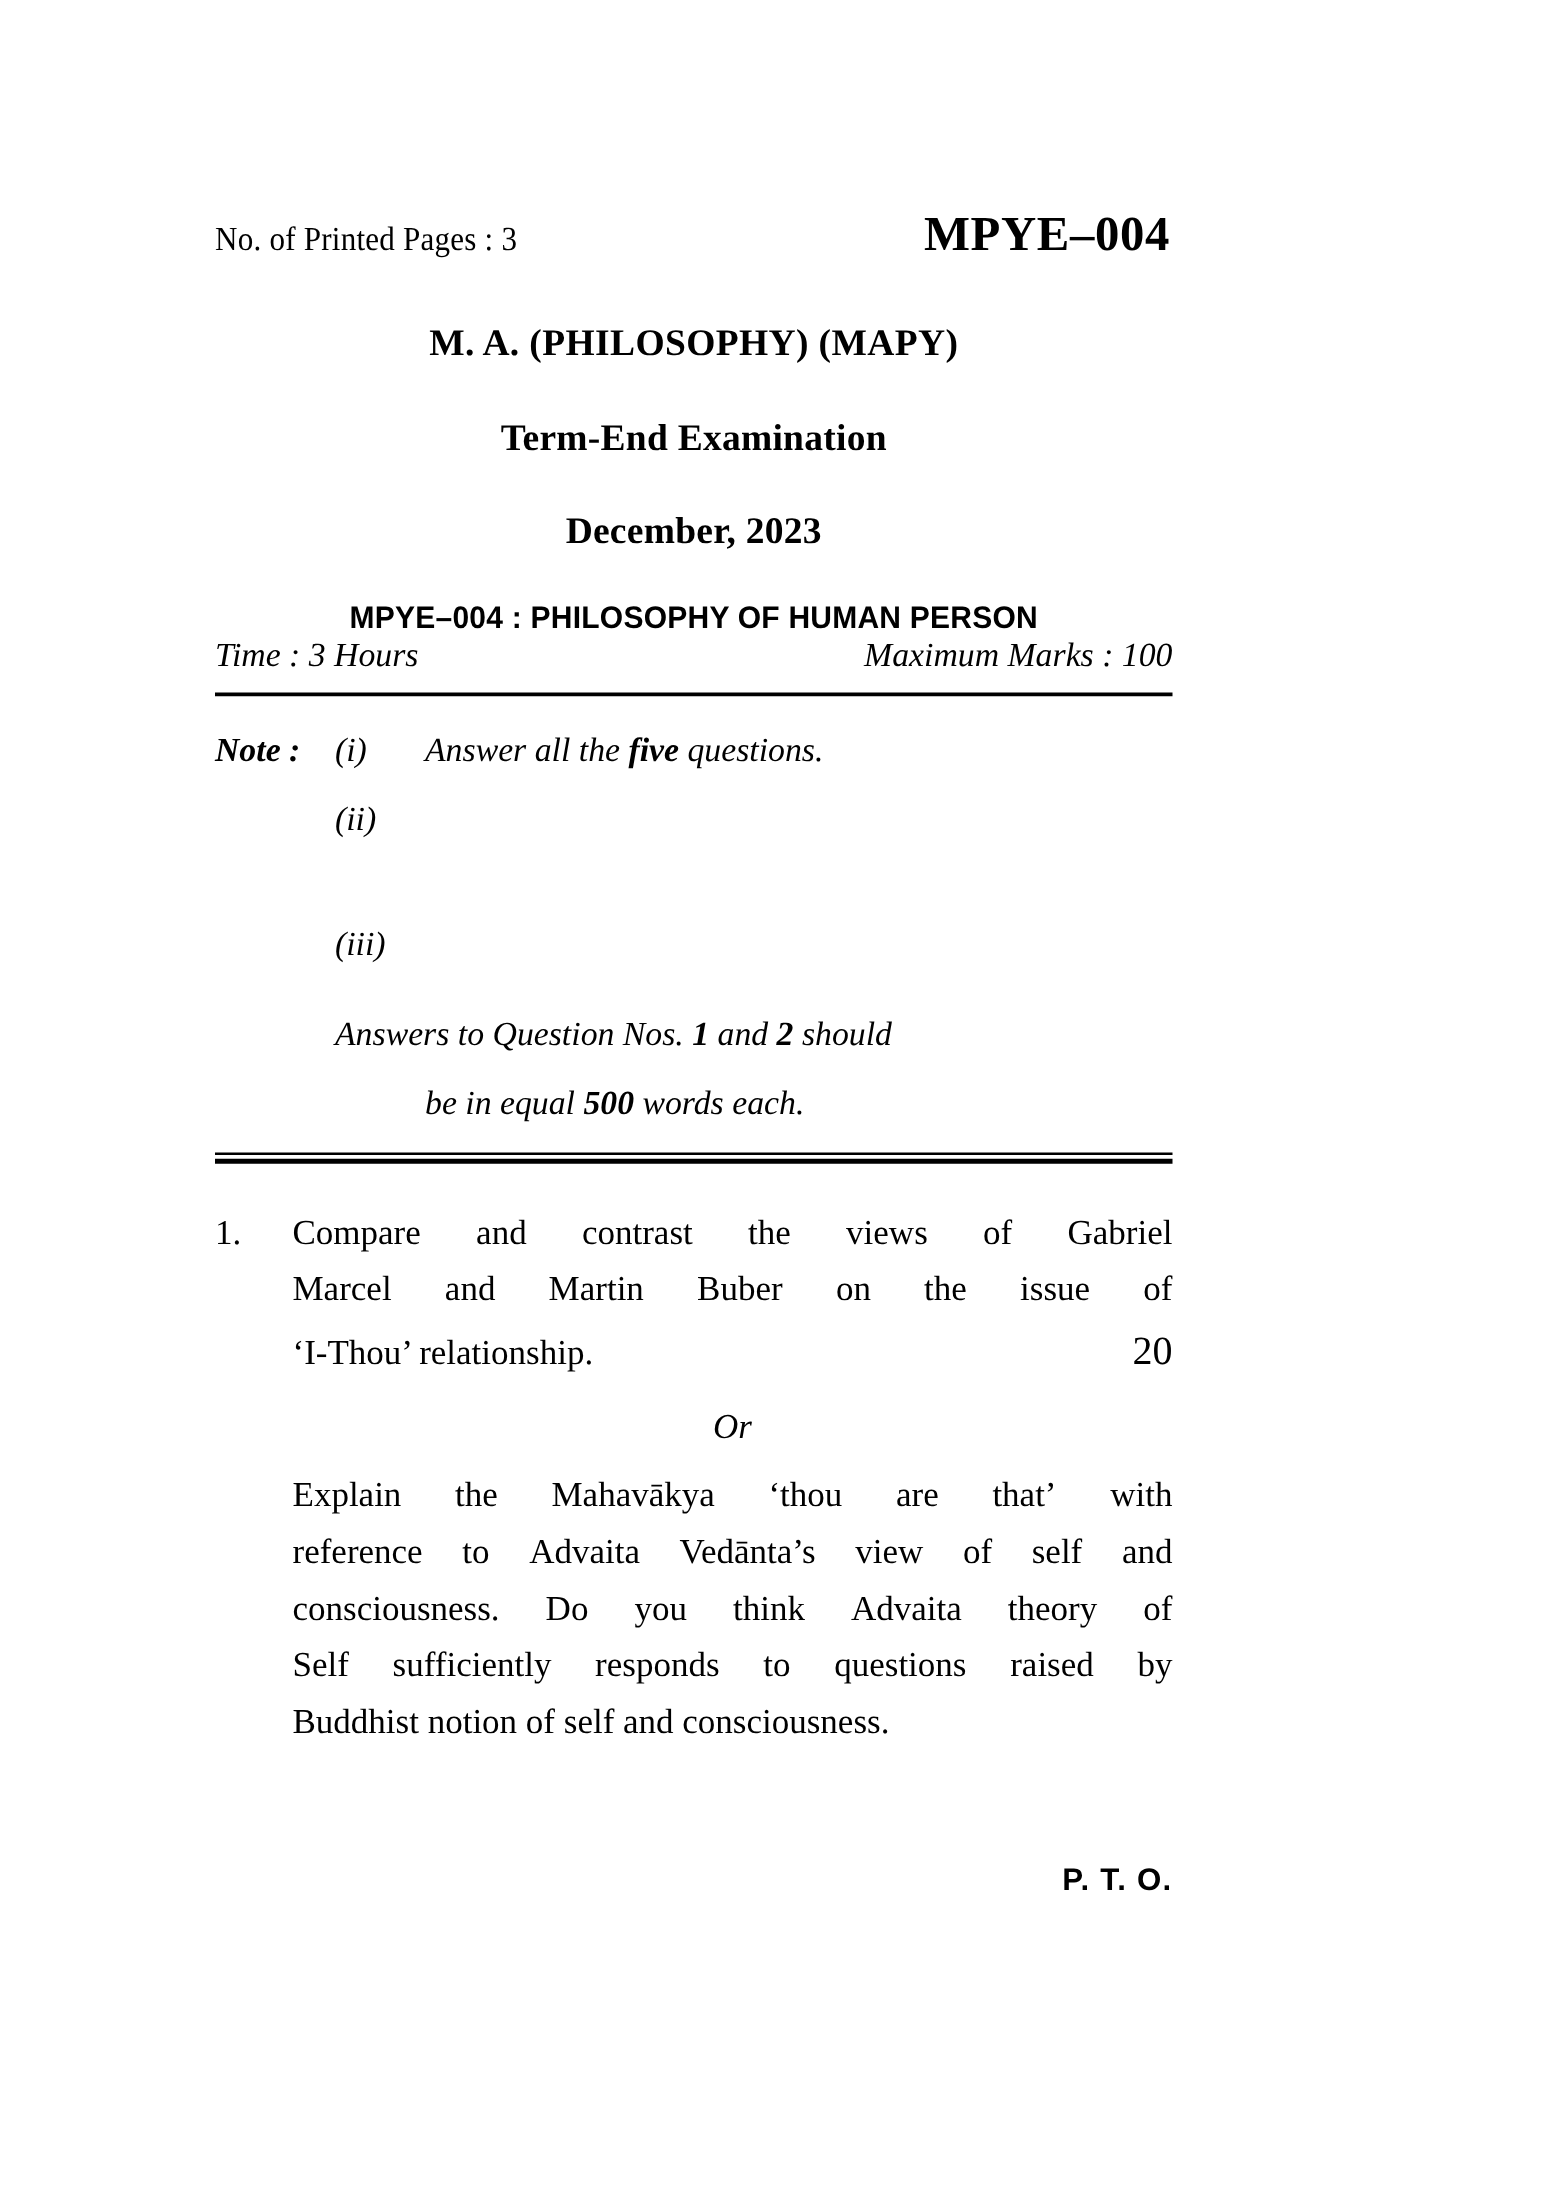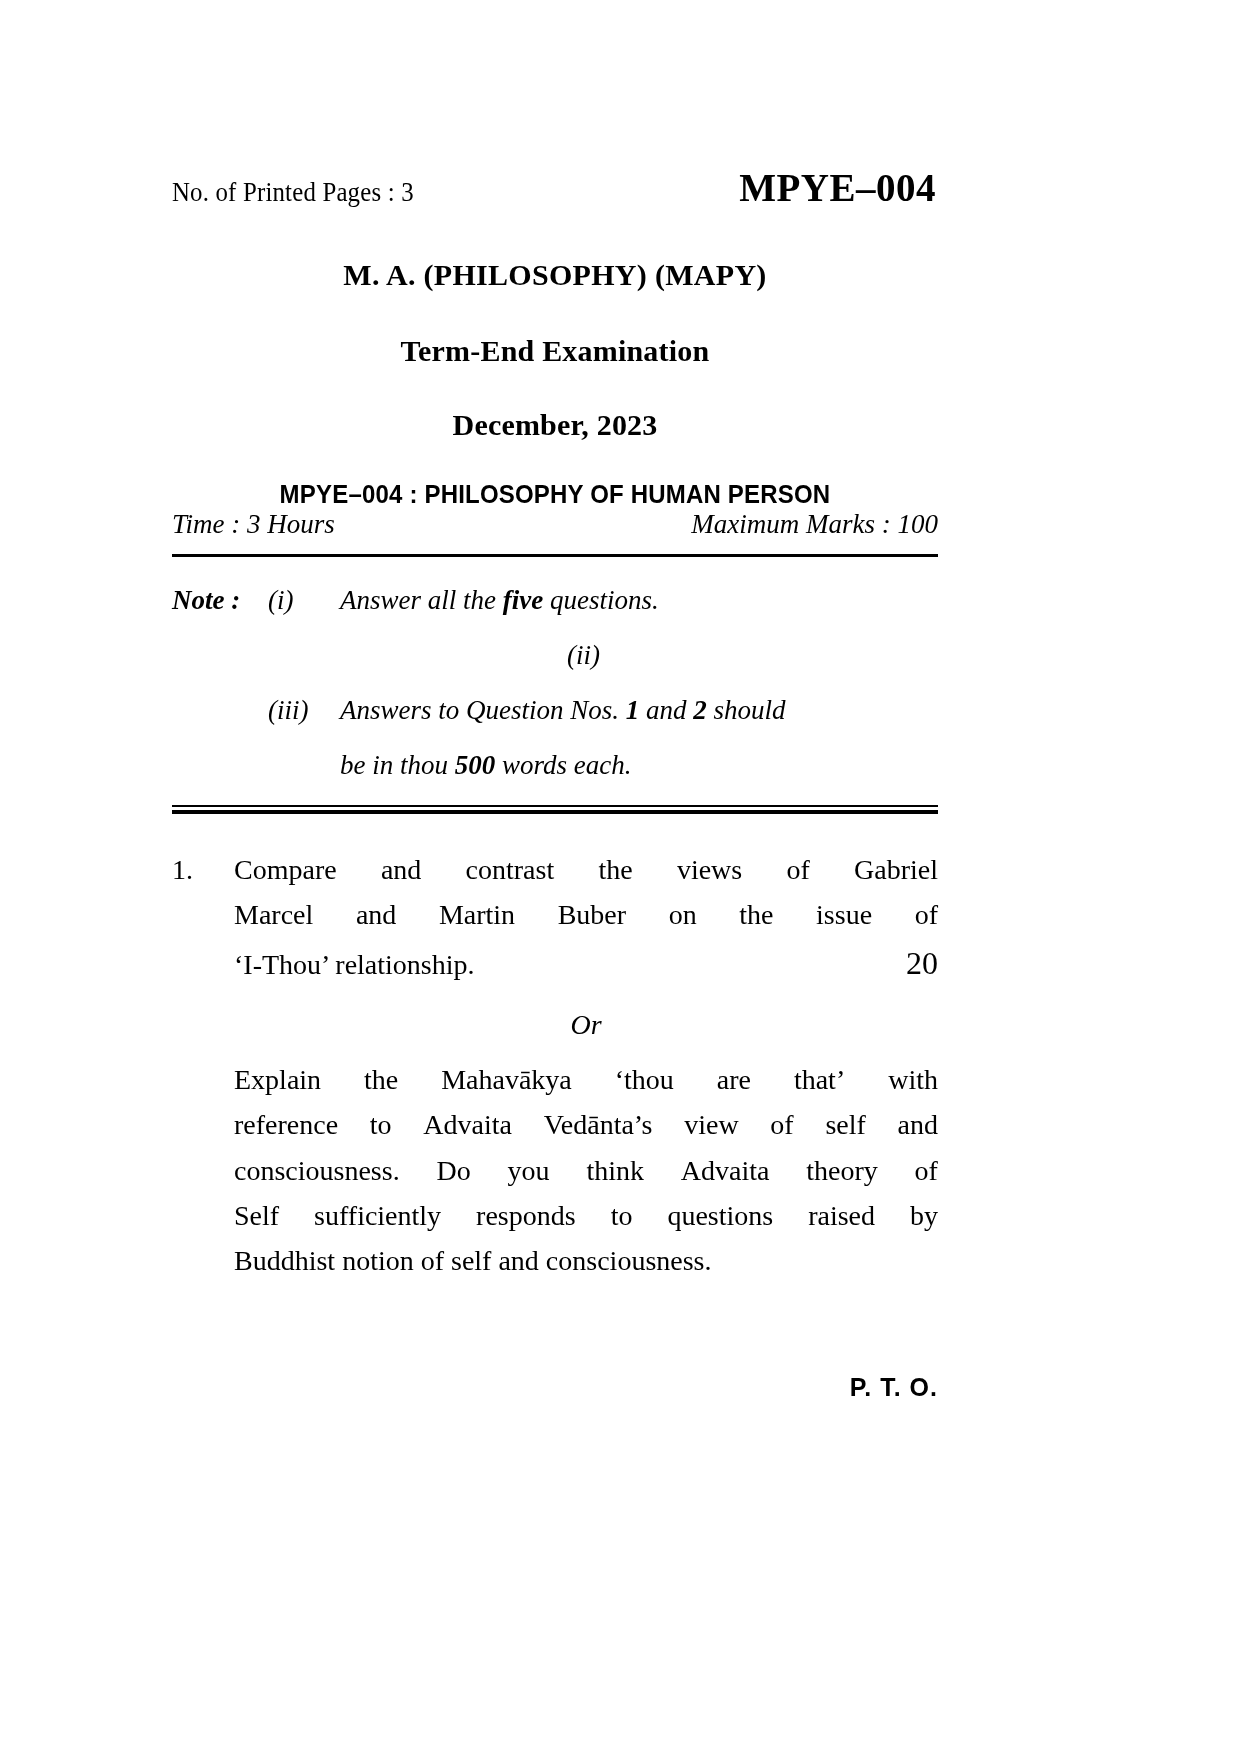--- a/index.html
+++ b/index.html
@@ -113,21 +113,20 @@
   .note-block {
     margin-top: 30px;
     font-style: italic;
     font-size: 27px;
     line-height: 1.0;
   }
   .note-row {
     display: flex;
     align-items: baseline;
     margin-top: 28px;
-    justify-content: center;
   }
   .note-row:first-child {
     margin-top: 0;
   }
   .note-label {
     font-weight: bold;
     font-style: italic;
     white-space: nowrap;
     width: 96px;
     flex: 0 0 96px;
@@ -139,20 +138,21 @@
   }
   .note-num.wide {
     width: 72px;
     flex: 0 0 72px;
   }
   .note-text {
     flex: 1;
   }
   .note-indent {
     margin-left: 96px;
+    flex-direction: column;
   }
   .note-cont {
     margin-left: 168px;
     margin-top: 28px;
   }
   b.em {
     font-weight: bold;
     font-style: italic;
   }
 
@@ -269,21 +269,21 @@
 
       <div class="note-row note-indent">
         <span class="note-num">(ii)</span>
       </div>
 
       <div class="note-row note-indent">
         <span class="note-num wide">(iii)</span>
         <span class="note-text"><span>Answers to Question Nos. </span><b class="em">1</b><span> and </span><b class="em">2</b><span> should</span></span>
       </div>
 
-      <div class="note-cont"><span>be in thou </span><b class="em">500</b><span> words each.</span></div>
+      <div class="note-cont"><span>be in equal </span><b class="em">500</b><span> words each.</span></div>
     </div>
 
     <div class="rule-double">
       <div class="thin"></div>
       <div class="thick"></div>
     </div>
 
     <div class="questions">
 
       <div class="q-row">

